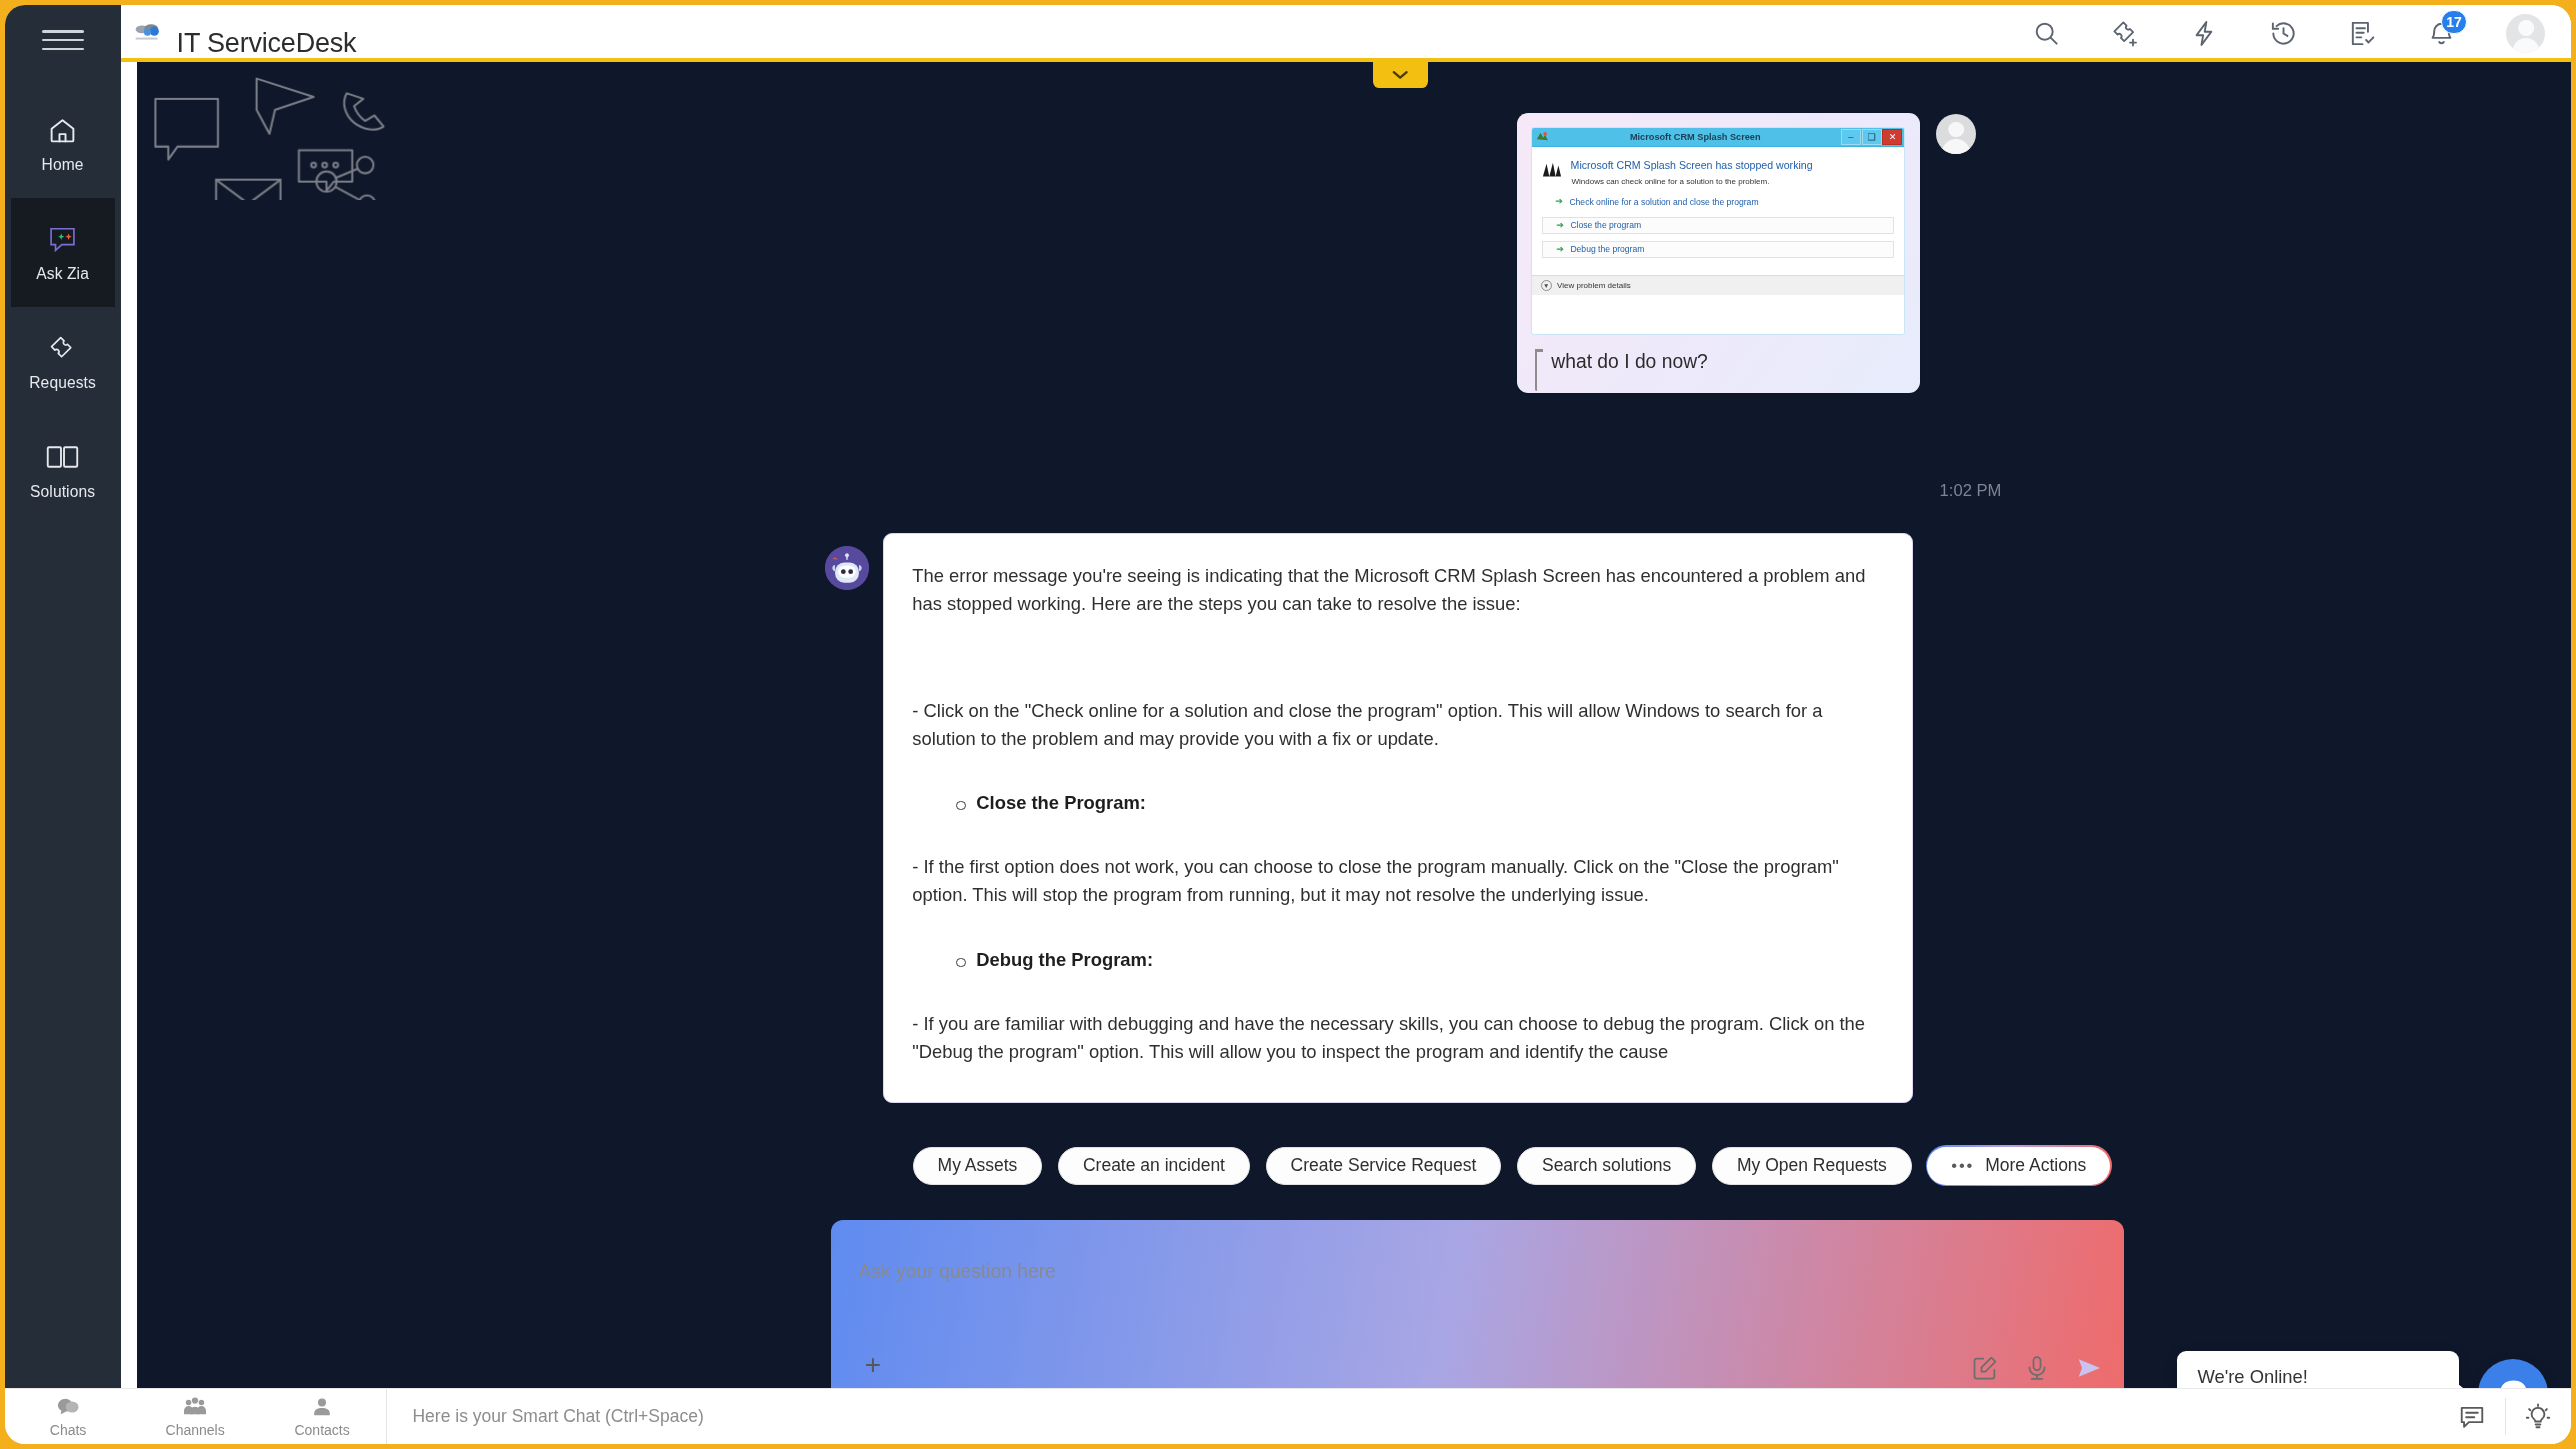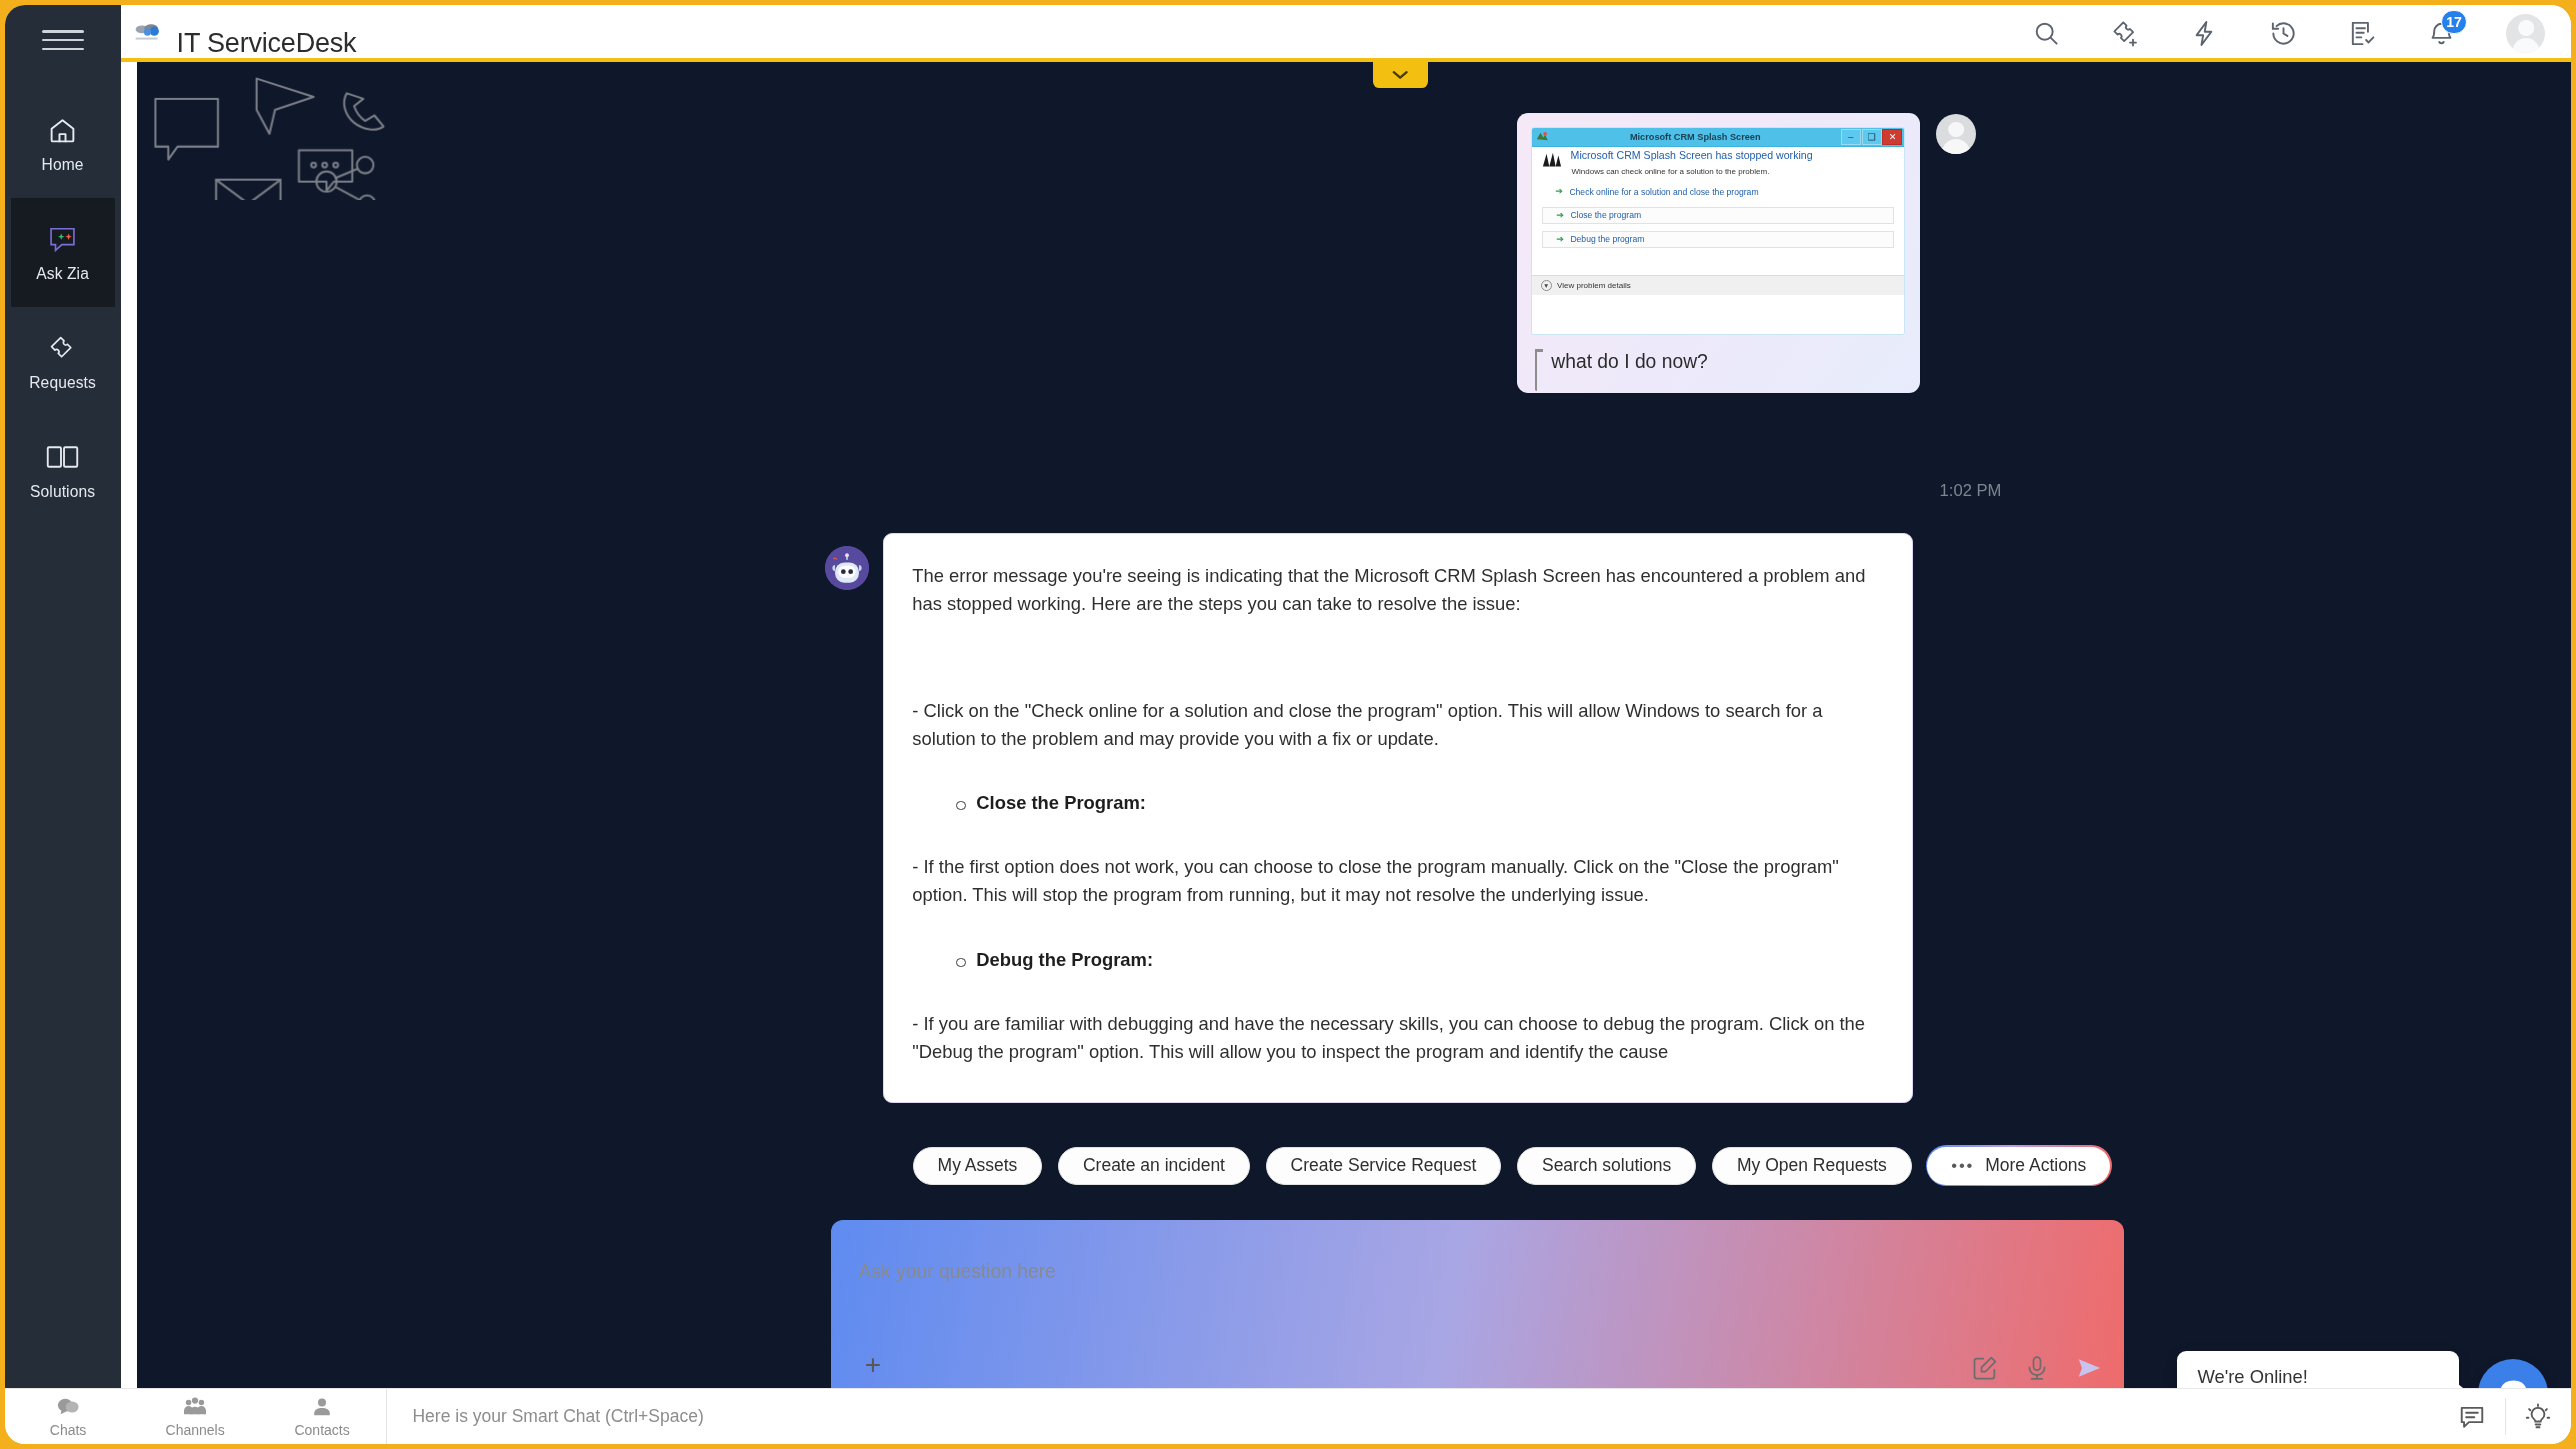--- a/index.html
+++ b/index.html
@@ -145,21 +145,21 @@
     flex: 1; text-align: center; font-size: 9.2px; color: #1c3f52; font-weight: 700;
     font-family: "Liberation Sans", sans-serif;
   }
   .win-btn {
     width: 20px; height: 16.6px; margin-right: 0.9px;
     display: flex; align-items: center; justify-content: center;
     font-size: 9.2px; color: #17384a; background: #5ec9ee;
     border: 0.9px solid #9bdbf2;
   }
   .win-btn.close { background: #cf3b2f; color: #fff; border-color:#b92f25; margin-right:1.8px;}
-  .win-body { padding: 2px 10px 0 10px; background: #fff; height: 148px; position: relative;}
+  .win-body { padding: 12px 10px 0 10px; background: #fff; height: 148px; position: relative;}
   .win-head-row { display: flex; gap: 8.3px; align-items: flex-start; }
   .win-warn-ico { width: 20px; height: 18.4px; flex: none; margin-top: 0.9px; }
   .win-h1 { font-size: 10.6px; color: #1f5fa9; line-height: 1.25; }
   .win-sub { font-size: 8px; color: #333; margin-top: 5.5px; margin-left: 0.9px; }
   .win-opt {
     margin-top: 6.4px; height: 17.5px; display: flex; align-items: center; gap: 6.4px;
     padding-left: 13px; font-size: 8.6px; color: #1f5fa9;
   }
   .win-opt.boxed { border: 0.9px solid #e2e2e2; background: #fcfcfc; }
   .win-arrow { color: #2fa14c; font-size: 9.2px; line-height: 1; }

